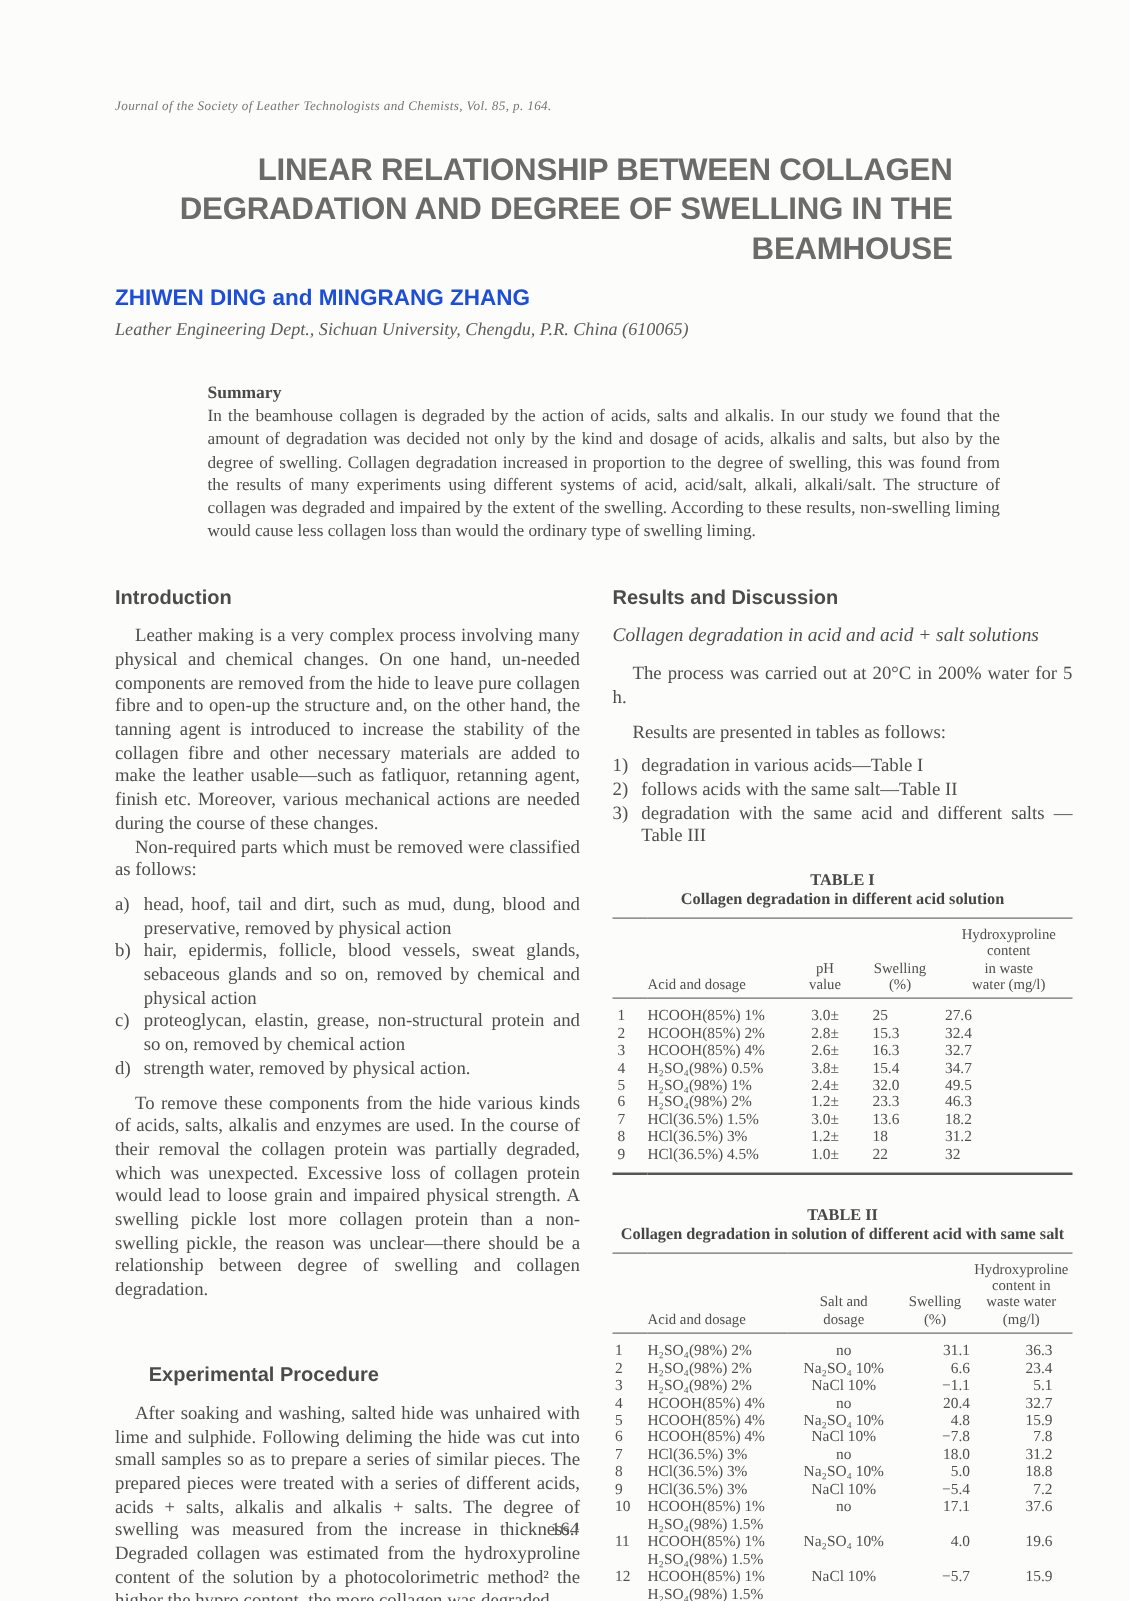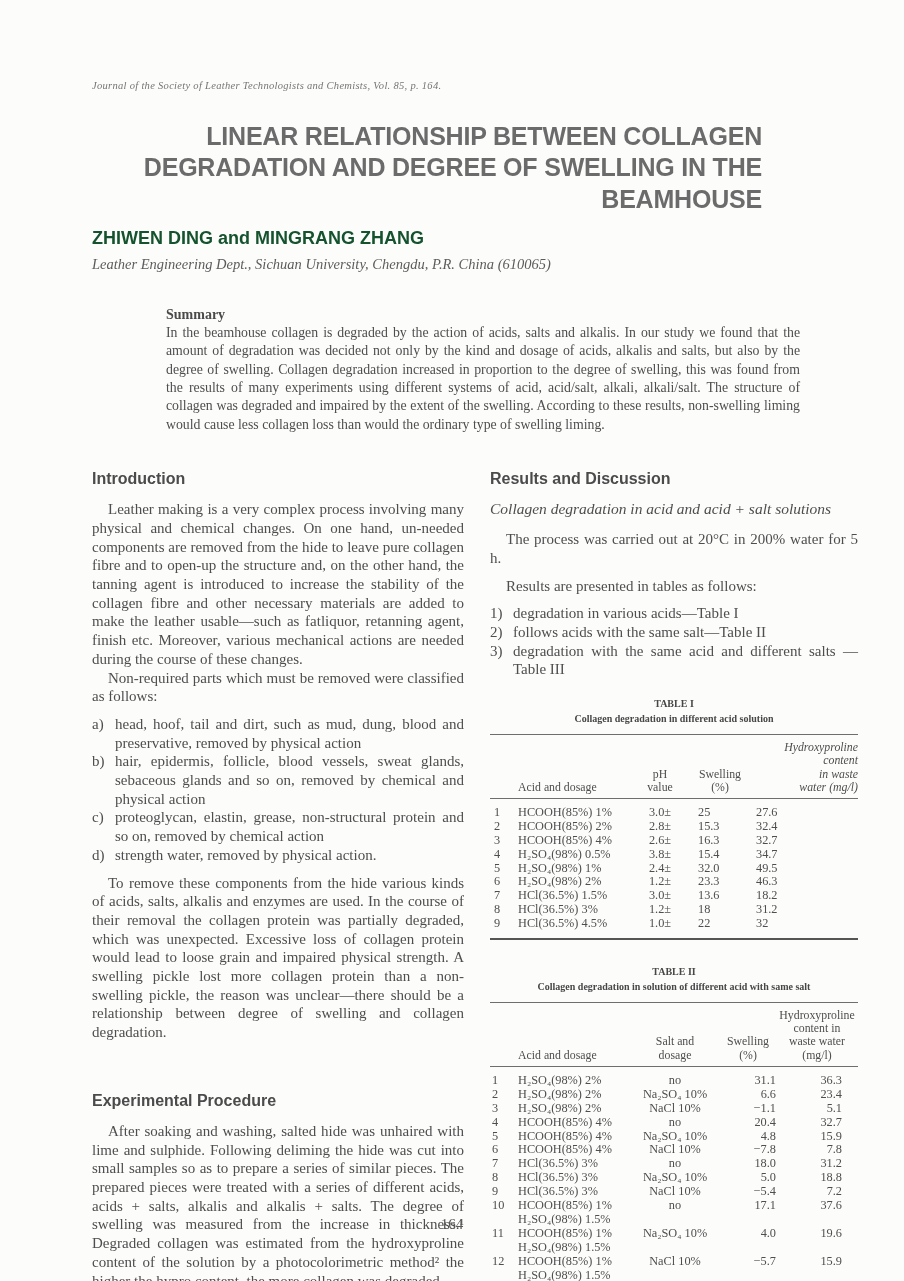--- a/index.html
+++ b/index.html
@@ -16,45 +16,45 @@
   .journal-line{
     font-style:italic;font-size:10.5px;color:#757575;letter-spacing:.3px;
   }
   .title{
     font-family:"Liberation Sans","DejaVu Sans",sans-serif;
     font-weight:bold;font-size:25px;line-height:1.25;color:#6b6b6b;
     letter-spacing:-.2px;max-width:670px;margin:30px 0 0 0;text-align:right;
   }
   .authors{
     font-family:"Liberation Sans","DejaVu Sans",sans-serif;
-    font-weight:bold;font-size:18px;color:#14532d;margin-top:13px;
+    font-weight:bold;font-size:18px;color:#1d4ed8;margin-top:13px;
   }
   .affiliation{font-style:italic;font-size:14.5px;color:#5c5c5c;margin-top:7px;}
   .summary{margin:34px 0 0 74px;width:634px;}
   .summary-head{font-weight:bold;font-size:14px;color:#4a4a4a;}
   .summary-body{font-size:13.8px;line-height:18.4px;text-align:justify;margin-top:1px;}
   .columns{display:flex;gap:26px;margin-top:36px;}
   .col-left{width:372px;}
   .col-right{width:368px;}
   h2{
     font-family:"Liberation Sans","DejaVu Sans",sans-serif;
     font-size:16px;font-weight:bold;color:#4b4b4b;margin:0 0 12px 0;
   }
   .body{font-size:15px;line-height:18.7px;text-align:justify;margin:0;}
   .ind{text-indent:16px;}
   .gap-top{margin-top:9px;}
   .vlist{margin:9px 0 9px 0;}
   .li{display:flex;font-size:15px;line-height:18.7px;}
   .li .marker{width:23px;flex:none;}
   .li .litext{flex:1;text-align:justify;}
-  .exp-heading{margin-top:50px;}
+  .exp-heading{margin-top:50px;margin-left:27px;}
   .subhead{font-style:italic;font-size:15.5px;margin:0 0 12px 0;color:#4e4e4e;}
   .tablewrap{margin-top:17px;}
   .tw2{margin-top:24px;}
-  .tcap{text-align:center;font-weight:bold;font-size:10px;line-height:15px;color:#474747;}
+  .tcap{text-align:center;font-weight:bold;font-size:13px;line-height:15px;color:#474747;}
   table.ptable{
     width:100%;border-collapse:collapse;margin-top:8px;
     border-top:1px solid #6e6e6e;border-bottom:2px solid #555;
   }
   .ptable th{
     font-weight:normal;font-size:11.8px;line-height:13.2px;color:#4e4e4e;
     white-space:pre-line;vertical-align:bottom;text-align:center;
     padding:6px 0 4px 0;border-bottom:1px solid #6e6e6e;
   }
   .ptable td{
@@ -63,21 +63,21 @@
   }
   .ptable tbody tr:first-child td{padding-top:7px;}
   .ptable tbody tr:last-child td{padding-bottom:7px;}
   
   .tbl1 th:nth-child(1),.tbl1 td:nth-child(1){width:24px;text-align:left;padding-left:4px;}
   .tbl1 th:nth-child(2),.tbl1 td:nth-child(2){width:118px;text-align:left;}
   .tbl1 th:nth-child(3),.tbl1 td:nth-child(3){width:48px;text-align:center;}
   .tbl1 th:nth-child(4),.tbl1 td:nth-child(4){width:58px;text-align:left;padding-left:14px;}
   .tbl1 th:nth-child(4){text-align:center;padding-left:0;}
   .tbl1 td:nth-child(5){padding-right:34px;}
-  .tbl1 th:nth-child(5){text-align:right;font-style:italic;}
+  .tbl1 th:nth-child(5){text-align:center;}
   
   .tbl2 th:nth-child(1),.tbl2 td:nth-child(1){width:26px;text-align:left;padding-left:2px;}
   .tbl2 th:nth-child(2),.tbl2 td:nth-child(2){width:112px;text-align:left;}
   .tbl2 th:nth-child(3),.tbl2 td:nth-child(3){width:90px;text-align:center;}
   .tbl2 th:nth-child(4),.tbl2 td:nth-child(4){width:56px;text-align:right;}
   .tbl2 th:nth-child(4){text-align:center;}
   .tbl2 td:nth-child(5){text-align:right;padding-right:16px;}
   .tbl2 th:nth-child(5){text-align:center;}
   .pageno{
     position:absolute;top:1216px;left:0;right:0;

